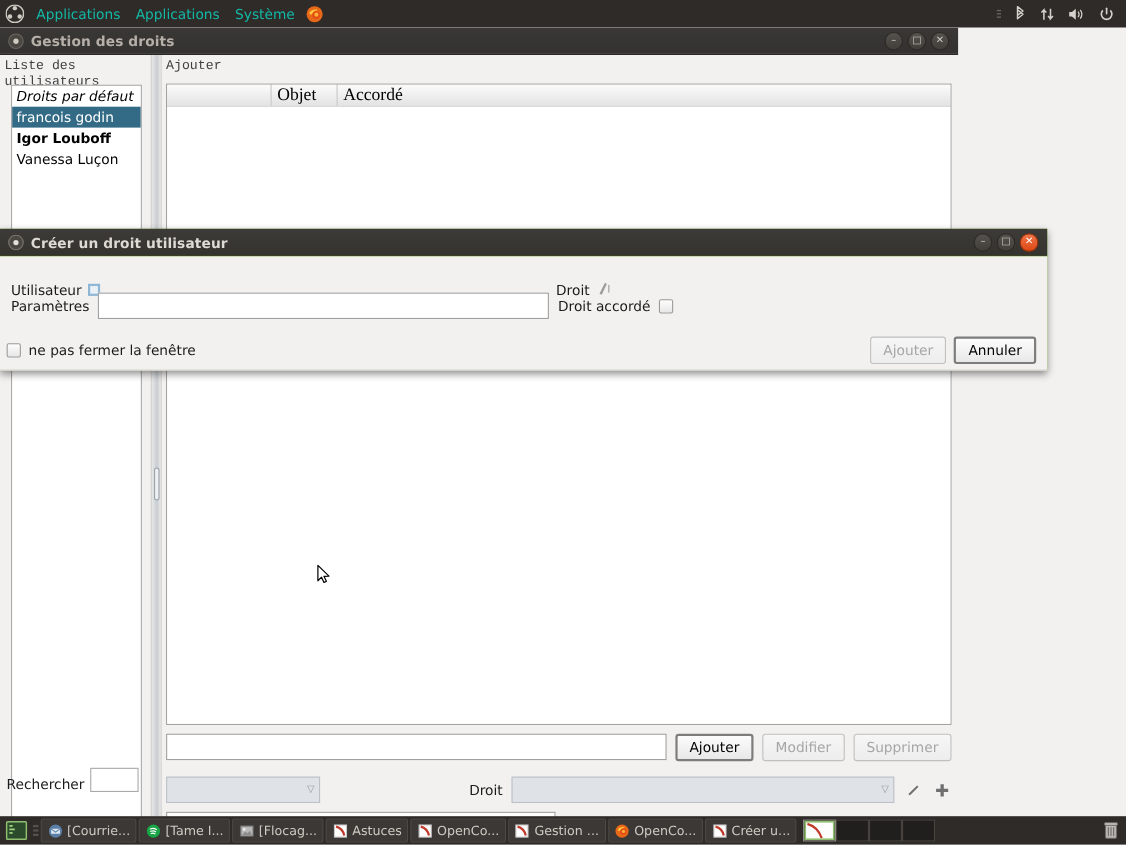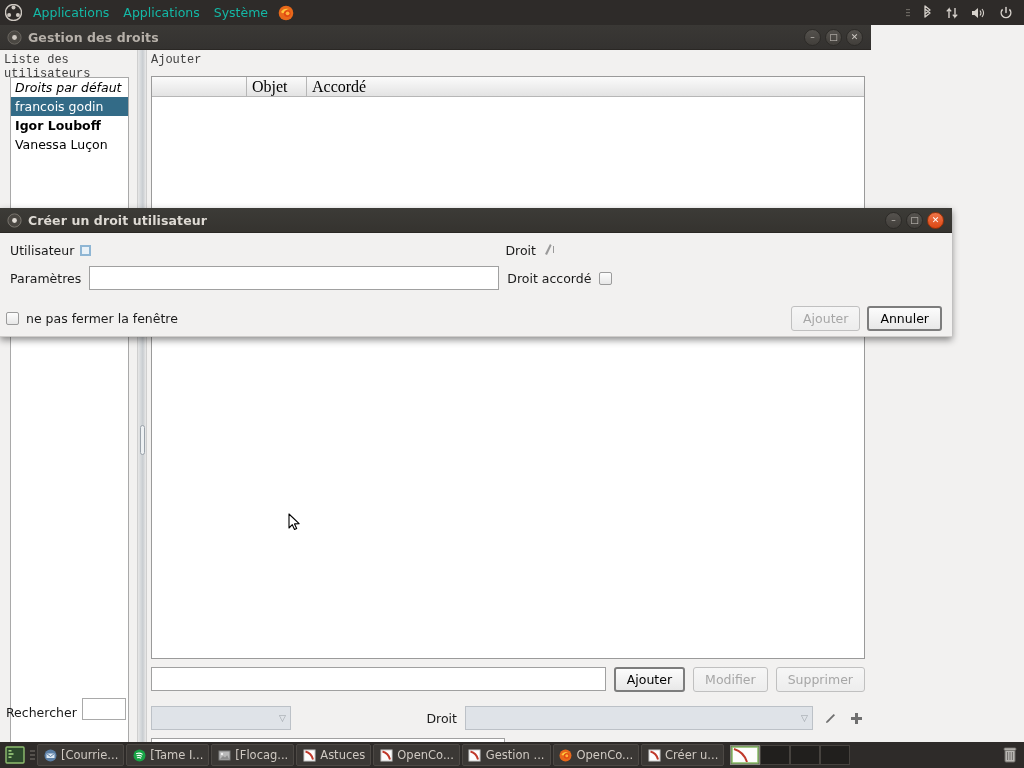--- a/index.html
+++ b/index.html
@@ -156,21 +156,21 @@
   .chk.dim { background: #e2e2e2; border-color: #bdbdbd; }
   .lbl { font-size: 12.5px; color: #1a1a1a; white-space: nowrap; }
 
   
   .dialog {
     position: absolute; left: 0; top: 208px; width: 952px; height: 129px;
     background: #84cc16;
     box-shadow: 0 3px 7px rgba(0,0,0,.45);
   }
   .dlg-body { position: relative; height: 104px; background: #f2f1f0; border-bottom: 1px solid #cfcdcb; }
-  .dlg-row1 { position: absolute; left: 10px; top: 7px; right: 14px; height: 20px; display: flex; align-items: center; }
+  .dlg-row1 { position: absolute; left: 10px; top: 20px; right: 14px; height: 20px; display: flex; align-items: center; }
   .dlg-row2 { position: absolute; left: 10px; top: 32px; right: 14px; height: 26px; display: flex; align-items: center; gap: 8px; }
   .dlg-row3 { position: absolute; left: 6px; top: 70px; right: 10px; height: 30px; display: flex; align-items: center; gap: 7px; }
   .sq-icon {
     width: 11px; height: 11px; border: 2px solid #8fb6d4; background: #e9f1f7; display:inline-block;
   }
   .droit-icon { width: 16px; height: 14px; display:inline-block; }
 
   
   .taskbar {
     position: absolute; left: 0; bottom: 0; width: 1024px; height: 26px;

